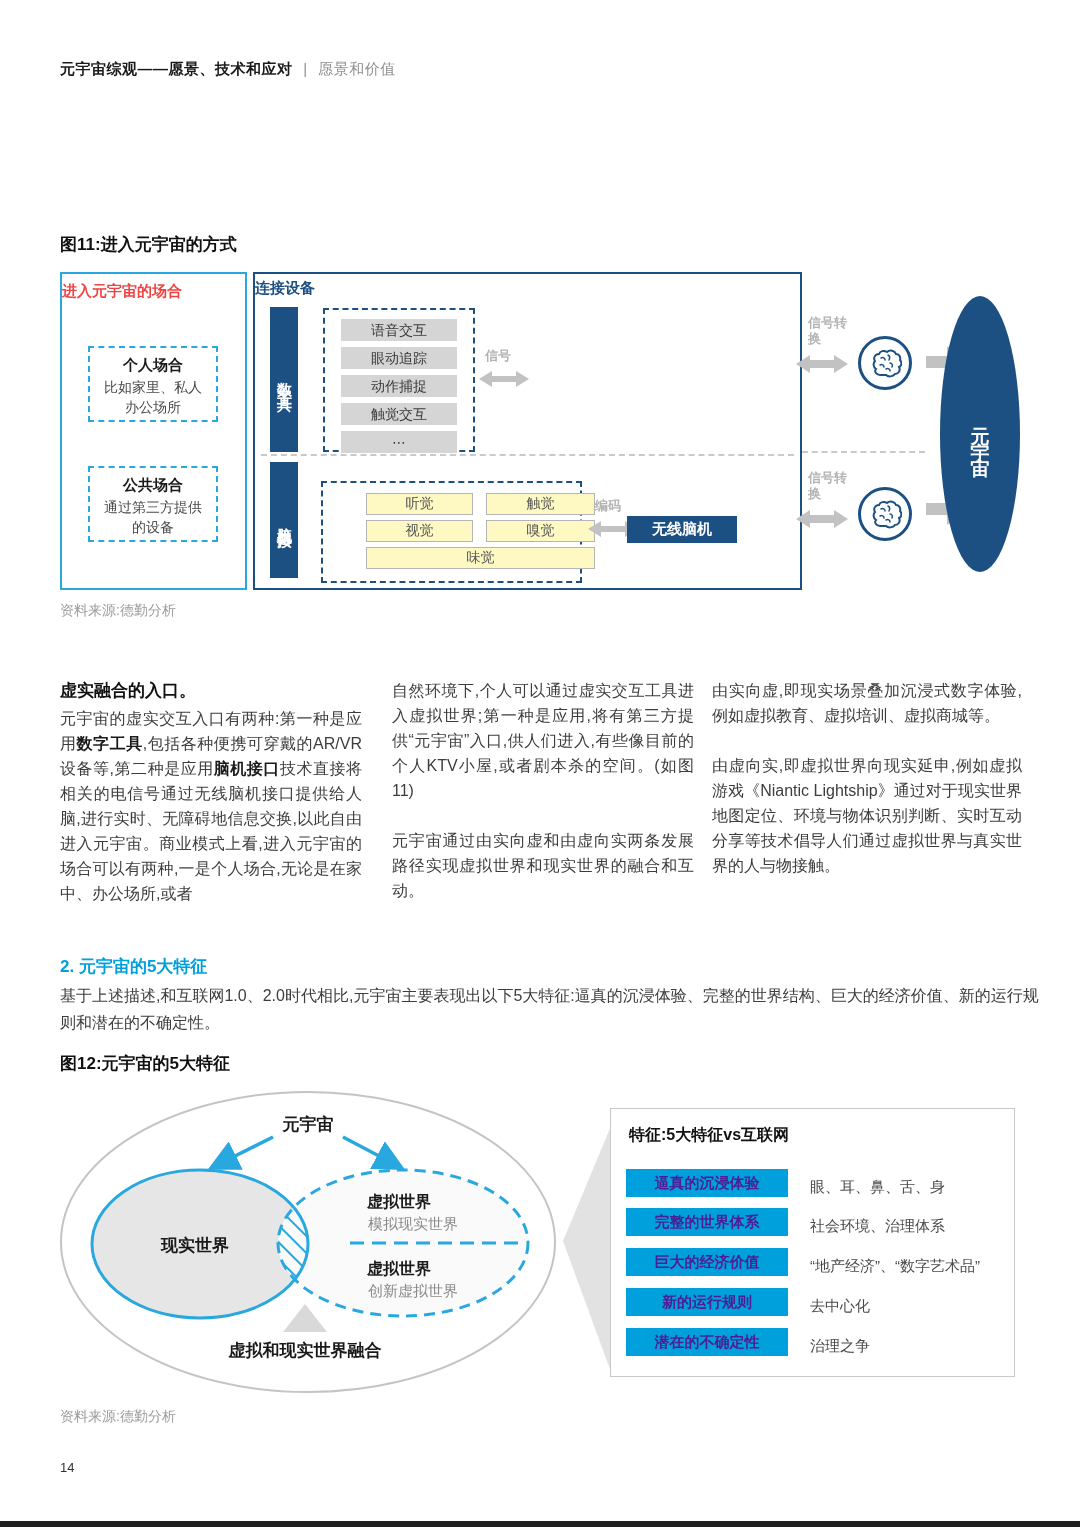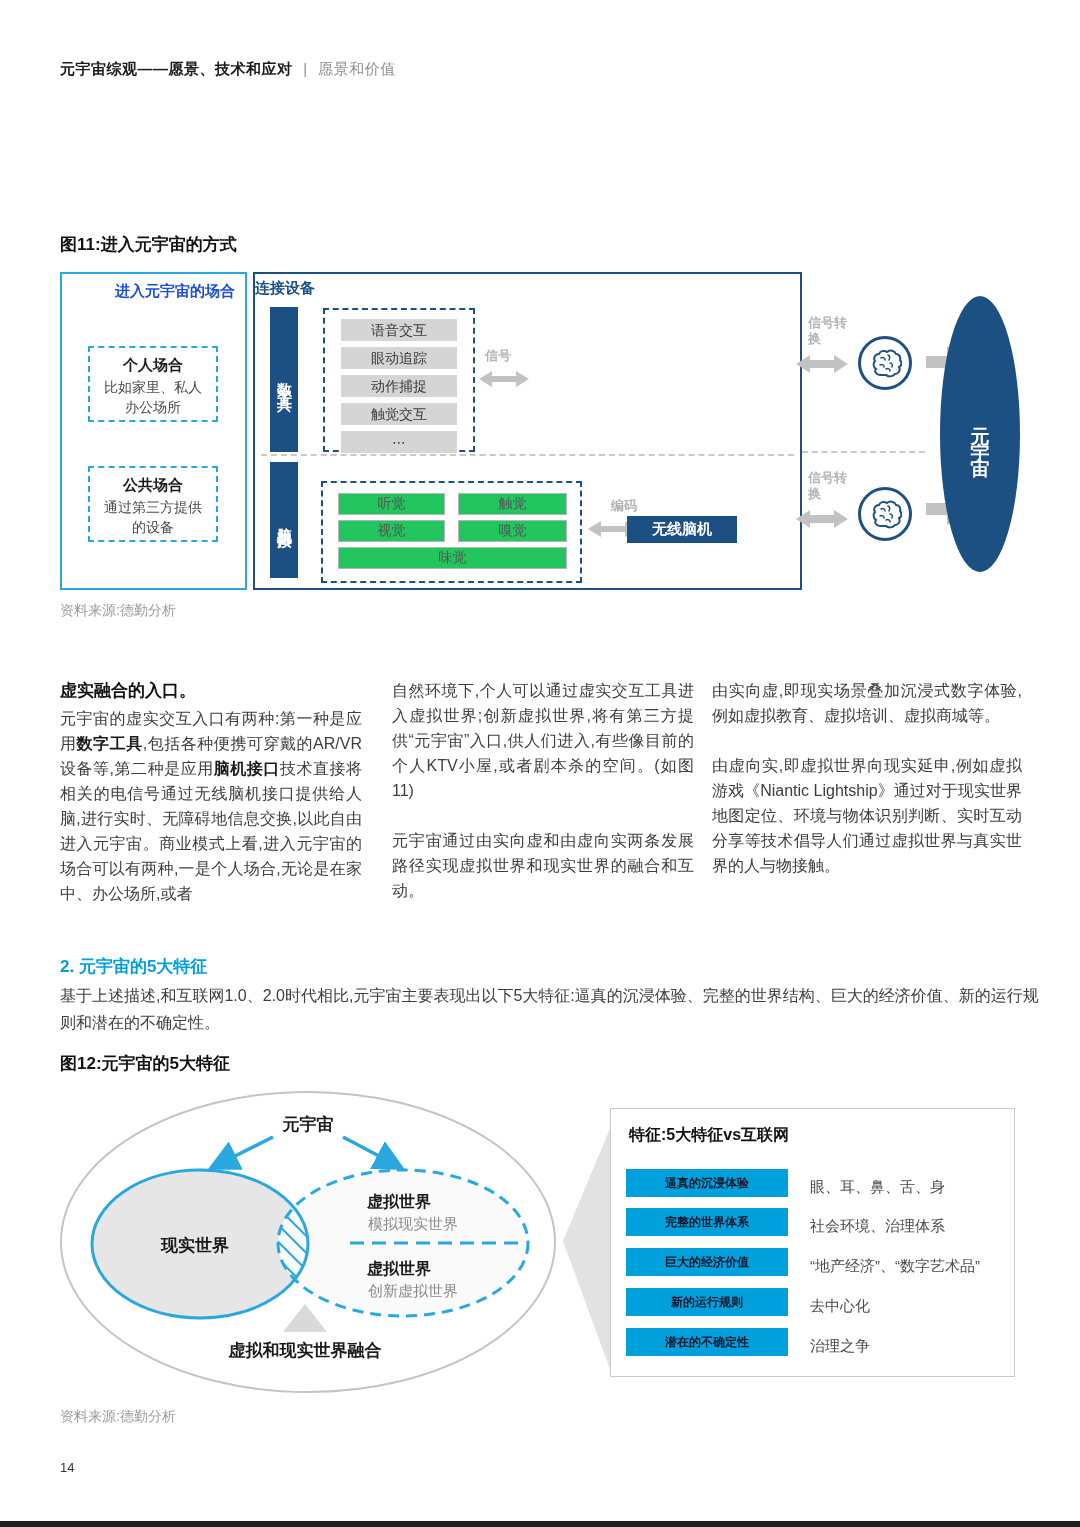--- a/index.html
+++ b/index.html
@@ -14,22 +14,22 @@
   .fig-title{font-size:17px;font-weight:bold;color:#111;}
   .panel-left{border:2px solid #29A8E0;}
   .panel-main{border:2px solid #1C4F82;}
   .dash-cyan{border:2px dashed #29A8E0;}
   .dash-navy{border:2px dashed #1C4F82;}
   .navy-bar{background:#1C4F82;color:#fff;display:flex;align-items:center;justify-content:center;
             writing-mode:vertical-lr;text-orientation:upright;font-weight:bold;font-size:15px;letter-spacing:5px;}
   .tool-item{background:#d5d5d5;color:#3a3a3a;font-size:14px;height:22px;line-height:22px;text-align:center;width:116px;margin:0 auto 6px auto;}
   .vr-box{position:absolute;border:1px solid #adadad;background:#fff;color:#444;font-size:15px;
           display:flex;align-items:center;justify-content:center;}
-  .sense-box{position:absolute;border:1px solid #b5b5b5;background:#22c55e;color:#555;font-size:14px;
-          display:flex;align-items:center;justify-content:center;}
+  .sense-box{position:absolute;border:1px solid #b5b5b5;background:#fef9c3;color:#555;font-size:14px;
+          display:flex;align-items:center;justify-content:center;margin-left:28px;}
   .sig-label{font-size:13px;font-weight:bold;color:#b3b3b3;line-height:16px;}
   .dash-sep{border-top:2px dashed #c9c9c9;height:0;}
   .mv-ellipse{background:#1C4F82;border-radius:50%;display:flex;align-items:center;justify-content:center;}
   .mv-ellipse span{writing-mode:vertical-rl;text-orientation:upright;color:#fff;font-weight:bold;
                    font-size:19px;letter-spacing:15px;}
   .brain-circle{width:54px;height:54px;border:3px solid #1C4F82;border-radius:50%;background:#fff;
                 display:flex;align-items:center;justify-content:center;box-sizing:border-box;}
   .scene-box{position:absolute;text-align:center;}
   .scene-box .t{font-size:15px;font-weight:bold;color:#1a1a1a;margin-top:8px;}
   .scene-box .d{font-size:14px;color:#4a4a4a;line-height:20px;margin-top:2px;padding:0 10px;}
@@ -37,21 +37,21 @@
   .col{font-size:16px;line-height:25px;color:#3d3d3d;text-align:justify;}
   .col .hd{font-size:17px;font-weight:bold;color:#111;margin-bottom:3px;}
   .col p{margin:0 0 25px 0;}
   .sec-head{font-size:17px;font-weight:bold;color:#00A0DC;}
   .sec-body{font-size:16px;line-height:27px;color:#3d3d3d;}
   .src{font-size:14px;color:#9b9b9b;}
   
   .feat-box{background:#fff;border:1px solid #c9c9c9;}
   .feat-title{font-size:16px;font-weight:bold;color:#111;}
   .feat-row{position:absolute;left:15px;height:28px;display:flex;align-items:center;}
-  .feat-btn{width:162px;height:28px;background:#00A0DC;color:#0f172a;font-weight:bold;font-size:12px;
+  .feat-btn{width:162px;height:28px;background:#00A0DC;color:#4c1d95;font-weight:bold;font-size:15px;
             display:flex;align-items:center;justify-content:center;}
   .feat-desc{margin-left:22px;font-size:15px;color:#4a4a4a;white-space:nowrap;margin-top:8px;}
   
   .pagenum{font-size:13px;color:#333;}
   .wm{display:flex;align-items:center;gap:8px;color:#e2e2e2;font-weight:bold;font-size:30px;
       text-shadow:0 1px 0 #fff;letter-spacing:2px;margin-top:42px;}
   .botbar{background:#1f1f1f;}
   svg text{font-family:"Liberation Sans","DejaVu Sans",sans-serif;}
 </style>
 </head>
@@ -61,21 +61,21 @@
 
   <div class="abs hdr" style="left:60px;top:60px;">
     <span class="b">元宇宙综观——愿景、技术和应对</span>
     <span class="light" style="margin:0 6px;">|</span>
     <span class="light">愿景和价值</span>
   </div>
 
   <div class="abs fig-title" style="left:60px;top:233px;">图11:进入元宇宙的方式</div>
 
   <div class="abs panel-left" style="left:60px;top:272px;width:183px;height:314px;">
-    <div style="text-align:center;margin-top:8px;font-size:15px;font-weight:bold;color:#1d4ed8;padding-left:43px;">进入元宇宙的场合</div>
+    <div style="text-align:left;margin-top:8px;font-size:15px;font-weight:bold;color:#ef4444;">进入元宇宙的场合</div>
     <div class="scene-box dash-cyan" style="left:26px;top:72px;width:126px;height:72px;">
       <div class="t">个人场合</div>
       <div class="d">比如家里、私人办公场所</div>
     </div>
     <div class="scene-box dash-cyan" style="left:26px;top:192px;width:126px;height:72px;">
       <div class="t">公共场合</div>
       <div class="d">通过第三方提供的设备</div>
     </div>
   </div>
 
@@ -103,21 +103,21 @@
     <div class="navy-bar abs" style="left:15px;top:188px;width:28px;height:116px;letter-spacing:3px;">脑机接口</div>
 
     <div class="abs dash-navy" style="left:66px;top:207px;width:257px;height:98px;">
       <div class="sense-box" style="left:15px;top:10px;width:105px;height:20px;">听觉</div>
       <div class="sense-box" style="left:135px;top:10px;width:107px;height:20px;">触觉</div>
       <div class="sense-box" style="left:15px;top:37px;width:105px;height:20px;">视觉</div>
       <div class="sense-box" style="left:135px;top:37px;width:107px;height:20px;">嗅觉</div>
       <div class="sense-box" style="left:15px;top:64px;width:227px;height:20px;">味觉</div>
     </div>
 
-    <div class="abs sig-label" style="left:356px;top:224px;">编码</div>
+    <div class="abs sig-label" style="left:340px;top:224px;">编码</div>
     <svg class="abs" style="left:333px;top:244px;" width="50" height="22">
       <polygon points="0,11 13,3 13,8 37,8 37,3 50,11 37,19 37,14 13,14 13,19" fill="#c2c2c2"></polygon>
     </svg>
 
     <div class="abs" style="left:372px;top:242px;width:110px;height:27px;background:#1C4F82;color:#fff;font-weight:bold;font-size:15px;display:flex;align-items:center;justify-content:center;">无线脑机</div>
   </div>
 
   <div class="abs dash-sep" style="left:802px;top:451px;width:123px;"></div>
 
   <div class="abs sig-label" style="left:808px;top:315px;width:44px;">信号转换</div>
@@ -162,21 +162,21 @@
 
   <div class="abs src" style="left:60px;top:602px;">资料来源:德勤分析</div>
 
   <div class="abs col" style="left:60px;top:678px;width:302px;">
     <div class="hd">虚实融合的入口。</div>
     <p style="margin:0;">
       <span>元宇宙的虚实交互入口有两种:第一种是应用</span><span class="b">数字工具</span><span>,包括各种便携可穿戴的AR/VR设备等,第二种是应用</span><span class="b">脑机接口</span><span>技术直接将相关的电信号通过无线脑机接口提供给人脑,进行实时、无障碍地信息交换,以此自由进入元宇宙。商业模式上看,进入元宇宙的场合可以有两种,一是个人场合,无论是在家中、办公场所,或者</span>
     </p>
   </div>
   <div class="abs col" style="left:392px;top:678px;width:302px;">
-    <p>自然环境下,个人可以通过虚实交互工具进入虚拟世界;创新虚拟世界,将有第三方提供“元宇宙”入口,供人们进入,有些像目前的个人KTV小屋,或者剧本杀的空间。(如图11)</p>
+    <p>自然环境下,个人可以通过虚实交互工具进入虚拟世界;第一种是应用,将有第三方提供“元宇宙”入口,供人们进入,有些像目前的个人KTV小屋,或者剧本杀的空间。(如图11)</p>
     <p>元宇宙通过由实向虚和由虚向实两条发展路径实现虚拟世界和现实世界的融合和互动。</p>
   </div>
   <div class="abs col" style="left:712px;top:678px;width:310px;">
     <p>由实向虚,即现实场景叠加沉浸式数字体验,例如虚拟教育、虚拟培训、虚拟商城等。</p>
     <p>由虚向实,即虚拟世界向现实延申,例如虚拟游戏《Niantic Lightship》通过对于现实世界地图定位、环境与物体识别判断、实时互动分享等技术倡导人们通过虚拟世界与真实世界的人与物接触。</p>
   </div>
 
   <div class="abs sec-head" style="left:60px;top:955px;">2. 元宇宙的5大特征</div>
   <div class="abs sec-body" style="left:60px;top:982px;width:980px;">基于上述描述,和互联网1.0、2.0时代相比,元宇宙主要表现出以下5大特征:逼真的沉浸体验、完整的世界结构、巨大的经济价值、新的运行规则和潜在的不确定性。</div>
 

